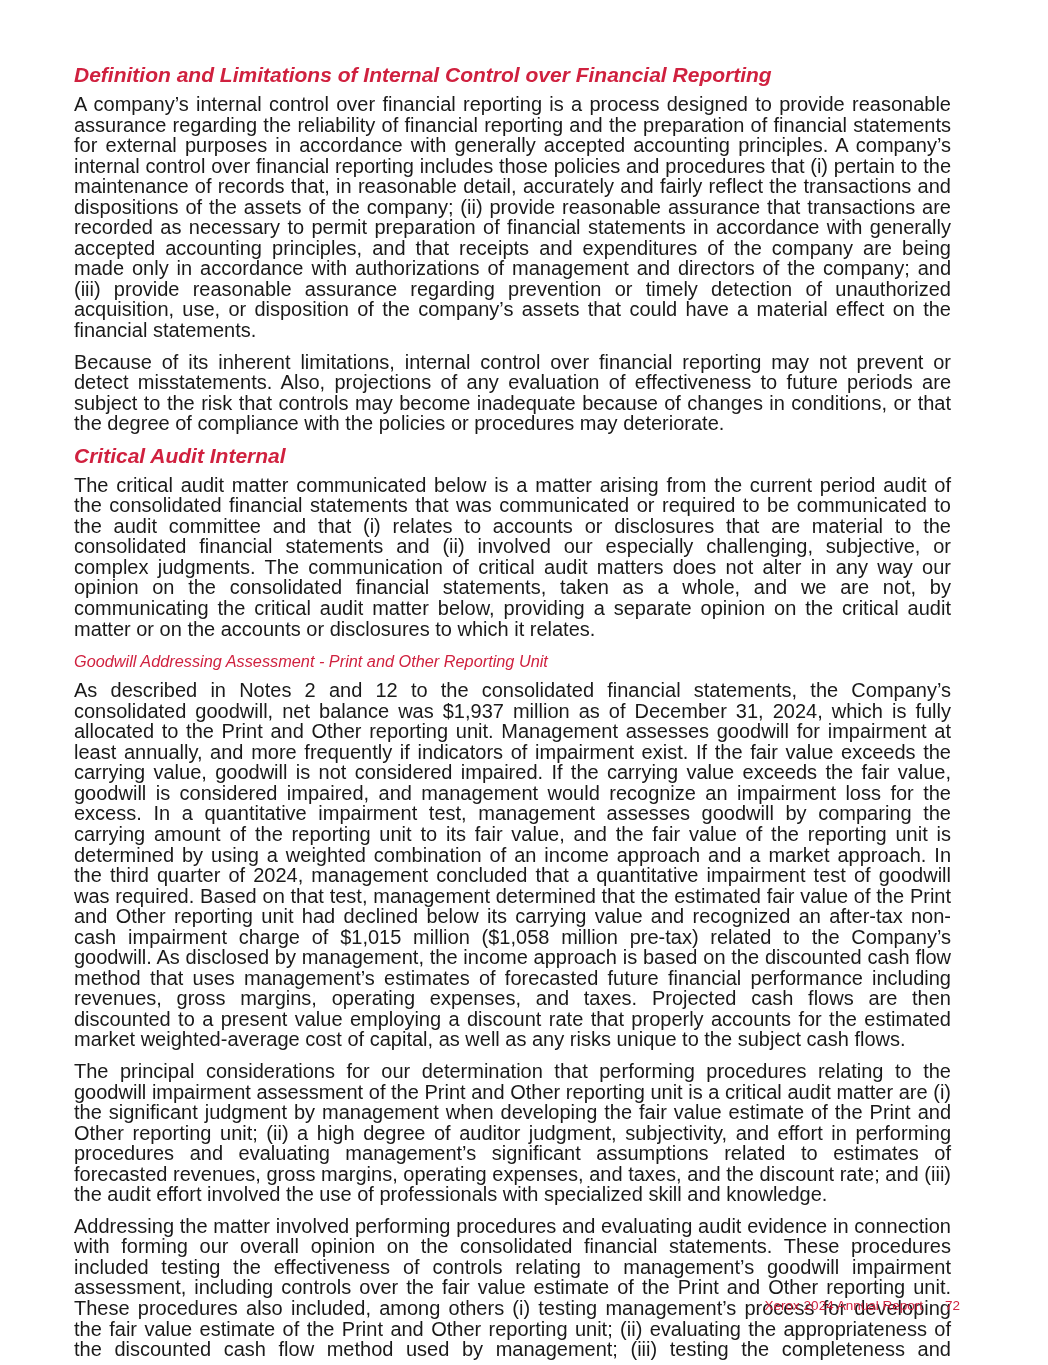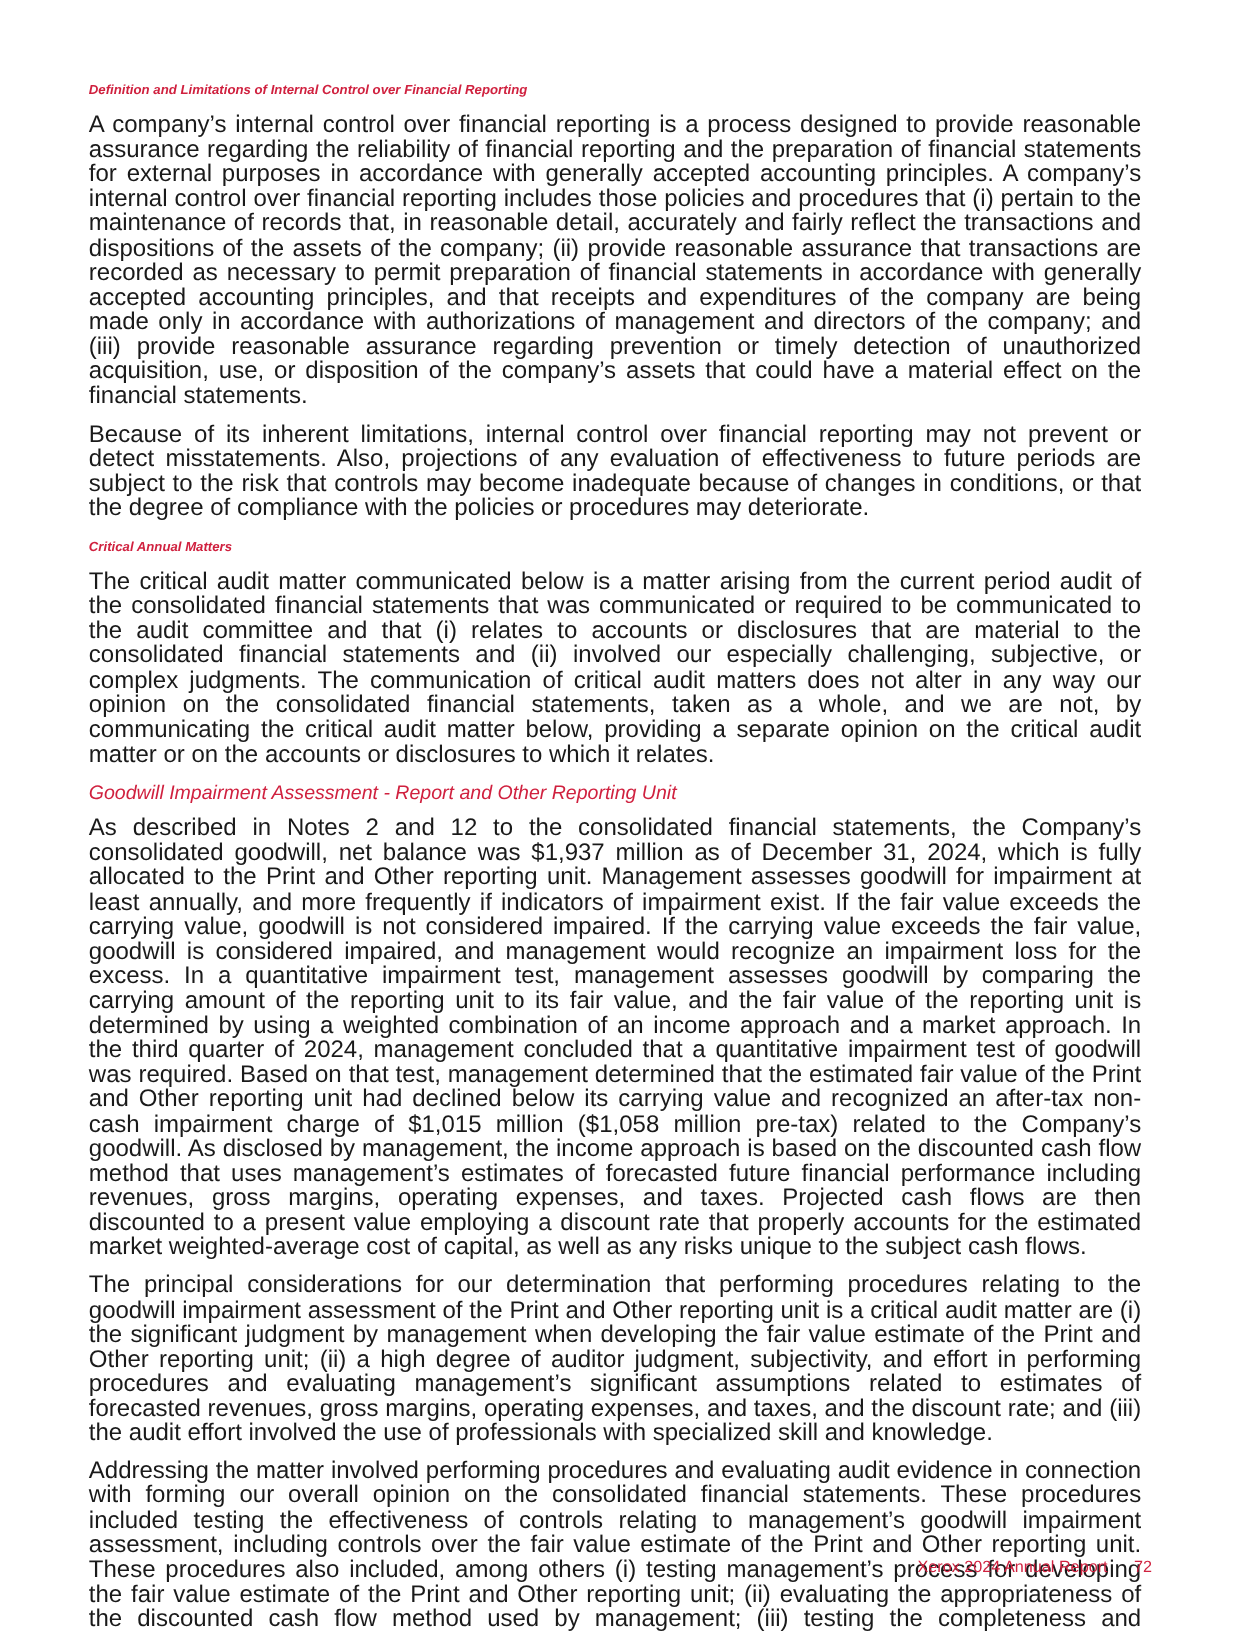--- a/index.html
+++ b/index.html
@@ -18,21 +18,21 @@
     .page {
       position: absolute;
       left: 74px;
       top: 64px;
       width: 877px;
     }
     .h-bold {
       color: #d0213f;
       font-weight: bold;
       font-style: italic;
-      font-size: 11px;
+      font-size: 21px;
       line-height: 22px;
       margin: 0 0 8px 0;
     }
     .h-sub {
       color: #d0213f;
       font-weight: normal;
       font-style: italic;
       font-size: 16.3px;
       line-height: 22px;
       margin: 0 0 8px 0;
@@ -58,24 +58,24 @@
   </style>
 </head>
 <body>
 
 <div class="page">
 
   <h2 class="h-bold">Definition and Limitations of Internal Control over Financial Reporting</h2>
   <p class="body">A company’s internal control over financial reporting is a process designed to provide reasonable assurance regarding the reliability of financial reporting and the preparation of financial statements for external purposes in accordance with generally accepted accounting principles. A company’s internal control over financial reporting includes those policies and procedures that (i) pertain to the maintenance of records that, in reasonable detail, accurately and fairly reflect the transactions and dispositions of the assets of the company; (ii) provide reasonable assurance that transactions are recorded as necessary to permit preparation of financial statements in accordance with generally accepted accounting principles, and that receipts and expenditures of the company are being made only in accordance with authorizations of management and directors of the company; and (iii) provide reasonable assurance regarding prevention or timely detection of unauthorized acquisition, use, or disposition of the company’s assets that could have a material effect on the financial statements.</p>
   <p class="body">Because of its inherent limitations, internal control over financial reporting may not prevent or detect misstatements. Also, projections of any evaluation of effectiveness to future periods are subject to the risk that controls may become inadequate because of changes in conditions, or that the degree of compliance with the policies or procedures may deteriorate.</p>
 
-  <h2 class="h-bold">Critical Annual Matters</h2>
+  <h2 class="h-bold">Critical Audit Internal</h2>
   <p class="body">The critical audit matter communicated below is a matter arising from the current period audit of the consolidated financial statements that was communicated or required to be communicated to the audit committee and that (i) relates to accounts or disclosures that are material to the consolidated financial statements and (ii) involved our especially challenging, subjective, or complex judgments. The communication of critical audit matters does not alter in any way our opinion on the consolidated financial statements, taken as a whole, and we are not, by communicating the critical audit matter below, providing a separate opinion on the critical audit matter or on the accounts or disclosures to which it relates.</p>
 
-  <h3 class="h-sub">Goodwill Impairment Assessment - Report and Other Reporting Unit</h3>
+  <h3 class="h-sub">Goodwill Addressing Assessment - Print and Other Reporting Unit</h3>
   <p class="body">As described in Notes 2 and 12 to the consolidated financial statements, the Company’s consolidated goodwill, net balance was $1,937 million as of December 31, 2024, which is fully allocated to the Print and Other reporting unit. Management assesses goodwill for impairment at least annually, and more frequently if indicators of impairment exist. If the fair value exceeds the carrying value, goodwill is not considered impaired. If the carrying value exceeds the fair value, goodwill is considered impaired, and management would recognize an impairment loss for the excess. In a quantitative impairment test, management assesses goodwill by comparing the carrying amount of the reporting unit to its fair value, and the fair value of the reporting unit is determined by using a weighted combination of an income approach and a market approach. In the third quarter of 2024, management concluded that a quantitative impairment test of goodwill was required. Based on that test, management determined that the estimated fair value of the Print and Other reporting unit had declined below its carrying value and recognized an after-tax non-cash impairment charge of $1,015 million ($1,058 million pre-tax) related to the Company’s goodwill. As disclosed by management, the income approach is based on the discounted cash flow method that uses management’s estimates of forecasted future financial performance including revenues, gross margins, operating expenses, and taxes. Projected cash flows are then discounted to a present value employing a discount rate that properly accounts for the estimated market weighted-average cost of capital, as well as any risks unique to the subject cash flows.</p>
   <p class="body">The principal considerations for our determination that performing procedures relating to the goodwill impairment assessment of the Print and Other reporting unit is a critical audit matter are (i) the significant judgment by management when developing the fair value estimate of the Print and Other reporting unit; (ii) a high degree of auditor judgment, subjectivity, and effort in performing procedures and evaluating management’s significant assumptions related to estimates of forecasted revenues, gross margins, operating expenses, and taxes, and the discount rate; and (iii) the audit effort involved the use of professionals with specialized skill and knowledge.</p>
   <p class="body" style="text-align-last: justify;">Addressing the matter involved performing procedures and evaluating audit evidence in connection with forming our overall opinion on the consolidated financial statements. These procedures included testing the effectiveness of controls relating to management’s goodwill impairment assessment, including controls over the fair value estimate of the Print and Other reporting unit. These procedures also included, among others (i) testing management’s process for developing the fair value estimate of the Print and Other reporting unit; (ii) evaluating the appropriateness of the discounted cash flow method used by management; (iii) testing the completeness and</p>
 
 </div>
 
 <div class="footer">
   <span>Xerox 2024 Annual Report</span><span class="num">72</span>
 </div>
 

